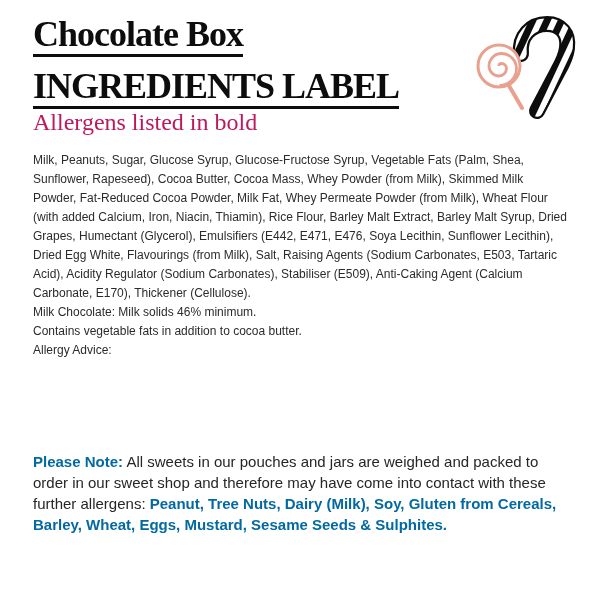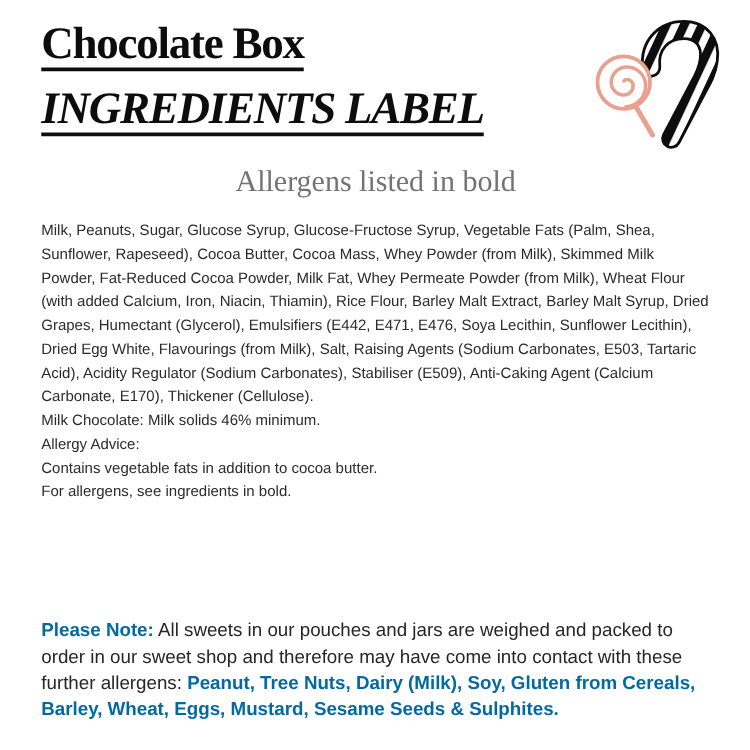--- a/index.html
+++ b/index.html
@@ -12,40 +12,39 @@
     width: 600px;
     height: 600px;
     box-sizing: border-box;
     padding: 0 32px 0 33px;
     background: #ffffff;
     color: #2b2b2b;
     font-family: "Liberation Sans", sans-serif;
     overflow: hidden;
   }
   .heading-wrap { margin: 16px 0 0 0; }
-  .heading-wrap.second { margin-top: 11px; font-style: italic; }
+  .heading-wrap.second { margin-top: 11px; }
   .title-line {
     display: inline-block;
     font-family: "Liberation Serif", serif;
     font-weight: 700;
     font-size: 36px;
     line-height: 1.0;
     letter-spacing: -1px;
     color: #0d0d0d;
     border-bottom: 3px solid #0d0d0d;
     padding-bottom: 2px;
   }
   .subtitle {
-    margin: 24px 0 0 0;
+    margin: 0 0 0 0;
     font-family: "Liberation Serif", serif;
     font-weight: 400;
     font-size: 24px;
     line-height: 1.1;
-    color: #737373;
-    text-align: center;
+    color: #be185d;
   }
   .illustration {
     position: absolute;
     top: 8px;
     left: 463px;
     width: 125px;
     height: 125px;
   }
   .ingredients {
     margin-top: 16px;
@@ -96,22 +95,21 @@
   </div>
   <div class="heading-wrap second">
     <span class="title-line">INGREDIENTS LABEL</span>
   </div>
 
   <p class="subtitle">Allergens listed in bold</p>
 
   <div class="ingredients">
     <p>Milk, Peanuts, Sugar, Glucose Syrup, Glucose-Fructose Syrup, Vegetable Fats (Palm, Shea, Sunflower, Rapeseed), Cocoa Butter, Cocoa Mass, Whey Powder (from Milk), Skimmed Milk Powder, Fat-Reduced Cocoa Powder, Milk Fat, Whey Permeate Powder (from Milk), Wheat Flour (with added Calcium, Iron, Niacin, Thiamin), Rice Flour, Barley Malt Extract, Barley Malt Syrup, Dried Grapes, Humectant (Glycerol), Emulsifiers (E442, E471, E476, Soya Lecithin, Sunflower Lecithin), Dried Egg White, Flavourings (from Milk), Salt, Raising Agents (Sodium Carbonates, E503, Tartaric Acid), Acidity Regulator (Sodium Carbonates), Stabiliser (E509), Anti-Caking Agent (Calcium Carbonate, E170), Thickener (Cellulose).</p>
     <p>Milk Chocolate: Milk solids 46% minimum.</p>
+    <p>Contains vegetable fats in addition to cocoa butter.</p>
     <p>Allergy Advice:</p>
-    <p>Contains vegetable fats in addition to cocoa butter.</p>
-    <p>For allergens, see ingredients in bold.</p>
   </div>
 
   <div class="footer-note">
     <p><strong>Please Note:</strong><span> All sweets in our pouches and jars are weighed and packed to order in our sweet shop and therefore may have come into contact with these further allergens: </span><strong>Peanut, Tree Nuts, Dairy (Milk), Soy, Gluten from Cereals, Barley, Wheat, Eggs, Mustard, Sesame Seeds &amp; Sulphites.</strong></p>
   </div>
 
 </div>
 
 </body></html>

